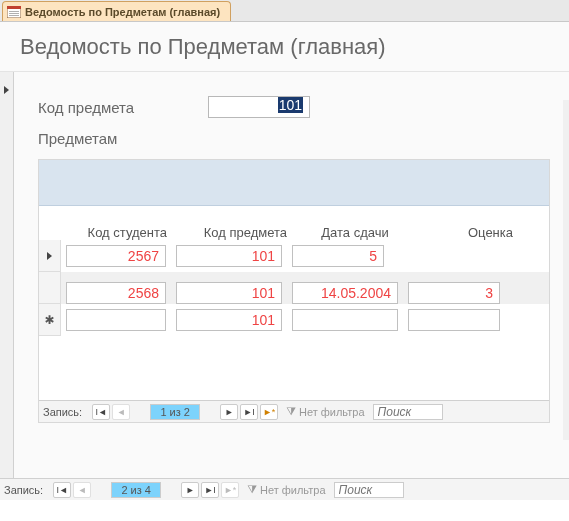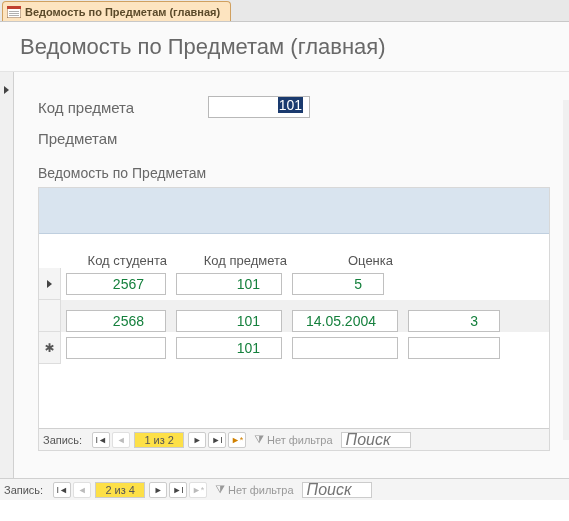--- a/index.html
+++ b/index.html
@@ -29,34 +29,34 @@
   .c-stud { width: 114px; }
   .c-subj { width: 120px; }
   .c-date { width: 120px; text-align: center; }
   .c-grade { width: 106px; }
   .sub-rows { }
   .srow { display: flex; height: 32px; align-items: center; }
   .srow.alt { background: #f0f0f0; align-items: flex-end; }
   .rsel { width: 22px; background: #f4f4f4; border-right: 1px solid #ddd; border-bottom: 1px solid #ddd; height: 100%; display: flex; align-items: center; justify-content: center; }
   .rsel .arrow { width: 0; height: 0; border-top: 4px solid transparent; border-bottom: 4px solid transparent; border-left: 5px solid #444; }
   .rsel .star { font-size: 12px; color: #555; }
-  .cell { margin: 0 5px; border: 1px solid #c0c0c0; background: #fff; height: 22px; display: flex; align-items: center; justify-content: flex-end; padding: 0 21px; font-size: 14px; color: #15803d; }
+  .cell { margin: 0 5px; border: 1px solid #c0c0c0; background: #fff; height: 22px; display: flex; align-items: center; justify-content: flex-end; padding: 0 6px; font-size: 14px; color: #ef4444; }
   .ce-stud { width: 100px; }
   .ce-subj { width: 106px; }
   .ce-date { width: 106px; }
   .ce-grade { width: 92px; }
   .sub-blank { height: 64px; }
   .nav { height: 22px; background: #f4f4f4; border-top: 1px solid #d0d0d0; display: flex; align-items: center; font-size: 11px; color: #555; padding: 0 4px; gap: 2px; }
   .nav-label { margin-right: 8px; }
   .nav-btn { width: 18px; height: 16px; border: 1px solid #ccc; background: #fff; display: flex; align-items: center; justify-content: center; font-size: 9px; color: #444; cursor: pointer; border-radius: 2px; }
   .nav-btn.dis { color: #bbb; border-color: #e0e0e0; cursor: default; }
-  .nav-counter { width: 50px; height: 16px; border: 1px solid #ccc; background: #fde047; text-align: center; margin: 0 2px; font-size: 11px; line-height: 14px; }
+  .nav-counter { width: 50px; height: 16px; border: 1px solid #ccc; background: #7dd3fc; text-align: center; margin: 0 18px; font-size: 11px; line-height: 14px; }
   .filter { display: flex; align-items: center; gap: 3px; margin-left: 6px; color: #999; }
   .filter-icon { font-size: 11px; }
-  .search-box { height: 16px; border: 1px solid #ccc; background: #fff; width: 70px; margin-left: 6px; padding: 0 4px; font-size: 16px; color: #aaa; font-style: italic; }
+  .search-box { height: 16px; border: 1px solid #ccc; background: #fff; width: 70px; margin-left: 6px; padding: 0 4px; font-size: 12px; color: #aaa; font-style: italic; }
   .main-nav { position: absolute; bottom: 0; left: 0; right: 0; }
   .scroll-right { position: absolute; right: 0; top: 78px; width: 6px; height: 340px; background: #f0f0f0; }
 </style>
 </head>
 <body>
 
 <div class="tab-bar">
   <div class="tab">
     <span class="tab-icon">
       <svg width="14" height="12" viewBox="0 0 14 12">
@@ -86,28 +86,28 @@
 
     <div class="field-row">
       <div class="field-label">Код предмета</div>
       <div class="field-input code-input"><span class="sel">101</span></div>
     </div>
 
     <div class="field-row">
       <div class="field-label">Предметам</div>
     </div>
 
-    <div class="sub-label">Ведомость по Предметам</div>
 
     <div class="subform">
       <div class="col-header-band"></div>
       <div class="col-headers">
         <div class="hsel"></div>
         <div class="hc c-stud">Код студента</div>
         <div class="hc c-subj">Код предмета</div>
+        <div class="hc c-date">Дата сдачи</div>
         <div class="hc c-grade">Оценка</div>
       </div>
       <div class="sub-rows">
         <div class="srow">
           <div class="rsel">
               <div class="arrow"></div>
             </div>
           <div class="cell ce-stud">2567</div>
           <div class="cell ce-subj">101</div>
           <div class="cell ce-grade">5</div>

